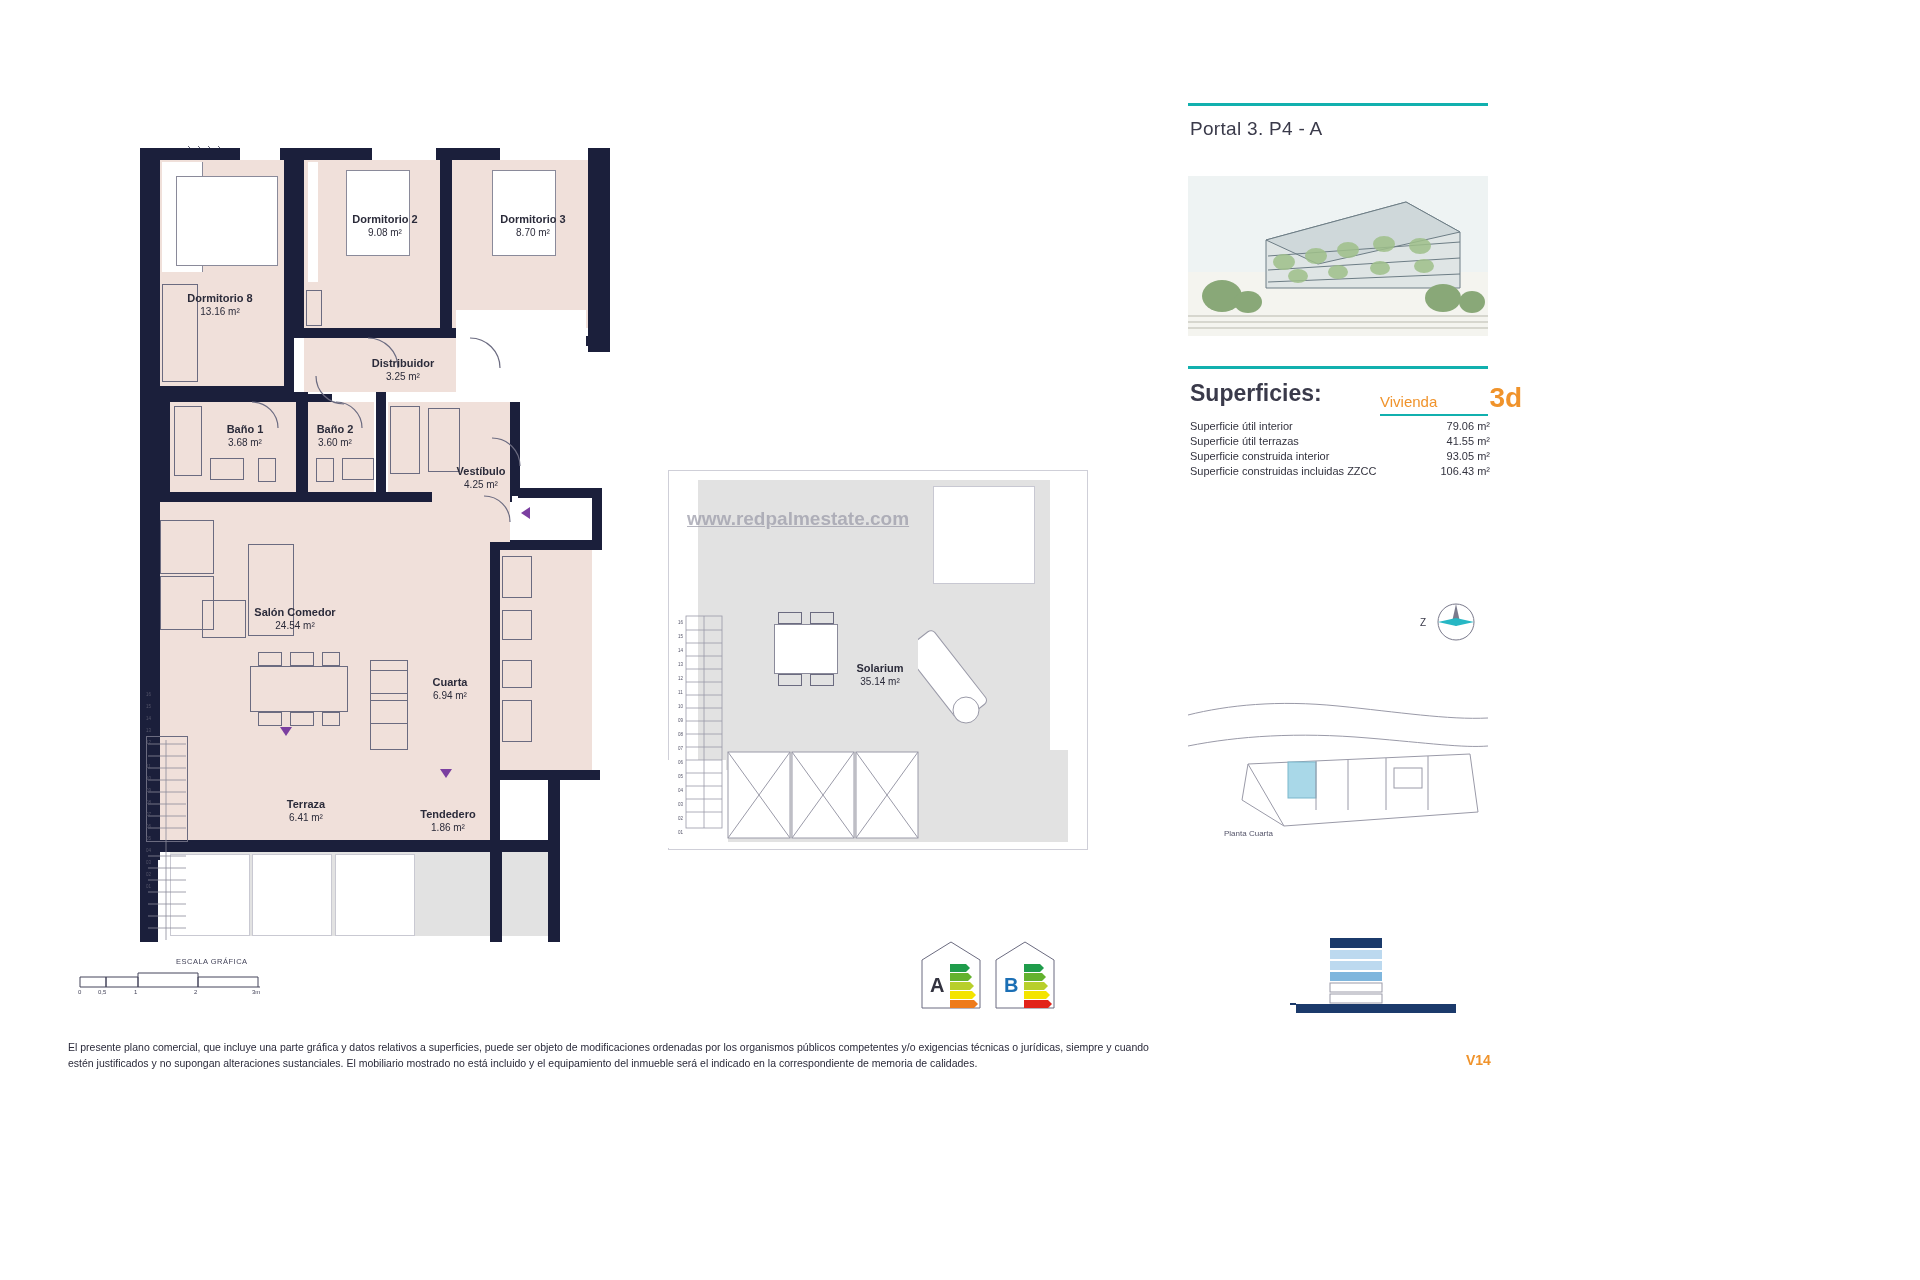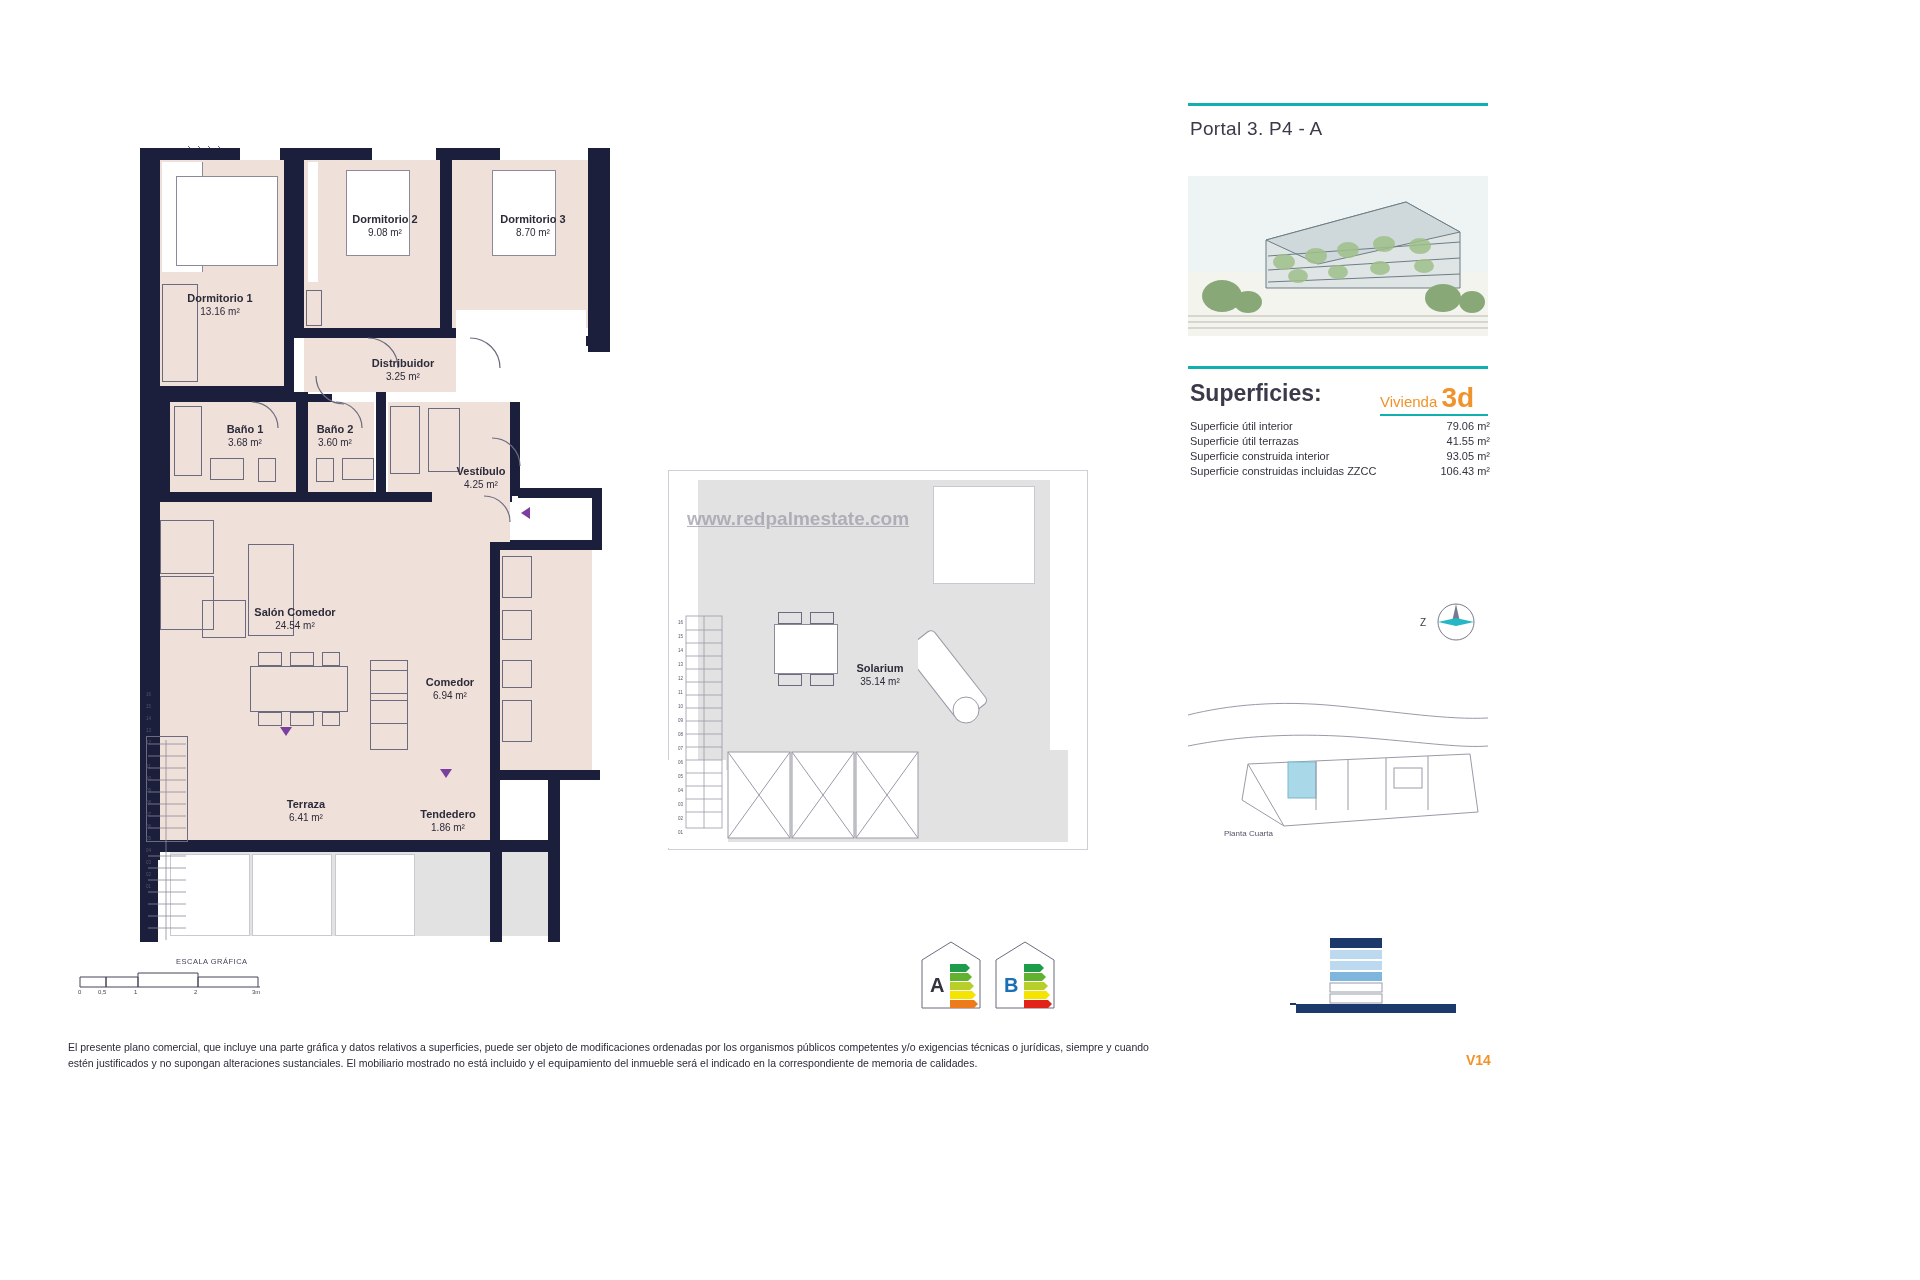--- a/index.html
+++ b/index.html
@@ -21,21 +21,21 @@
   .thin{position:absolute;border:1px solid #6b6b80;}
   .furn{position:absolute;border:1px solid #8a8a9a;background:#ffffff;}
   .gray{position:absolute;background:#e2e2e2;}
   .grayline{position:absolute;border:1px solid #b9b9c3;}
 
   
   .tealbar{position:absolute;background:#11b0ae;height:3px;}
   .panel-title{position:absolute;font-size:19px;color:#3a3a4a;letter-spacing:.3px;}
   .sup-title{position:absolute;font-size:23px;font-weight:bold;color:#3a3a4a;}
   .viv{position:absolute;font-size:15px;color:#f0932b;}
-  .viv b{font-size:28px;font-weight:bold;}
+  .viv b{font-size:28px;font-weight:bold;margin-left:48px;}
   .sup-row{position:absolute;font-size:11px;color:#33333f;width:300px;}
   .sup-row .k{position:absolute;left:0;}
   .sup-row .v{position:absolute;right:0;text-align:right;}
 
   .footer{position:absolute;font-size:10.5px;color:#2a2a3a;line-height:1.5;}
   .v14{position:absolute;color:#f0932b;font-weight:bold;font-size:14px;}
 
   .watermark{position:absolute;font-size:19px;font-weight:bold;color:#9d9daa;opacity:.75;}
 
   .scale-txt{position:absolute;font-size:7.5px;color:#44445a;letter-spacing:.5px;}
@@ -220,21 +220,21 @@
     <div class="stair-num" style="left:0px;top:120px;">07</div>
     <div class="stair-num" style="left:0px;top:132px;">06</div>
     <div class="stair-num" style="left:0px;top:144px;">05</div>
     <div class="stair-num" style="left:0px;top:156px;">04</div>
     <div class="stair-num" style="left:0px;top:168px;">03</div>
     <div class="stair-num" style="left:0px;top:180px;">02</div>
     <div class="stair-num" style="left:0px;top:192px;">01</div>
   </div>
 
   <div class="lbl" style="left:160px;top:292px;width:120px;">
-    <div class="nm">Dormitorio 1</div>
+    <div class="nm">Dormitorio 8</div>
     <div class="ar">13.16 m²</div>
   </div>
   <div class="lbl" style="left:330px;top:213px;width:110px;">
     <div class="nm">Dormitorio 2</div>
     <div class="ar">9.08 m²</div>
   </div>
   <div class="lbl" style="left:478px;top:213px;width:110px;">
     <div class="nm">Dormitorio 3</div>
     <div class="ar">8.70 m²</div>
   </div>
@@ -252,21 +252,21 @@
   </div>
   <div class="lbl" style="left:438px;top:465px;width:86px;">
     <div class="nm">Vestíbulo</div>
     <div class="ar">4.25 m²</div>
   </div>
   <div class="lbl" style="left:230px;top:606px;width:130px;">
     <div class="nm">Salón Comedor</div>
     <div class="ar">24.54 m²</div>
   </div>
   <div class="lbl" style="left:405px;top:676px;width:90px;">
-    <div class="nm">Comedor</div>
+    <div class="nm">Cuarta</div>
     <div class="ar">6.94 m²</div>
   </div>
   <div class="lbl" style="left:258px;top:798px;width:96px;">
     <div class="nm">Terraza</div>
     <div class="ar">6.41 m²</div>
   </div>
   <div class="lbl" style="left:400px;top:808px;width:96px;">
     <div class="nm">Tendedero</div>
     <div class="ar">1.86 m²</div>
   </div>

